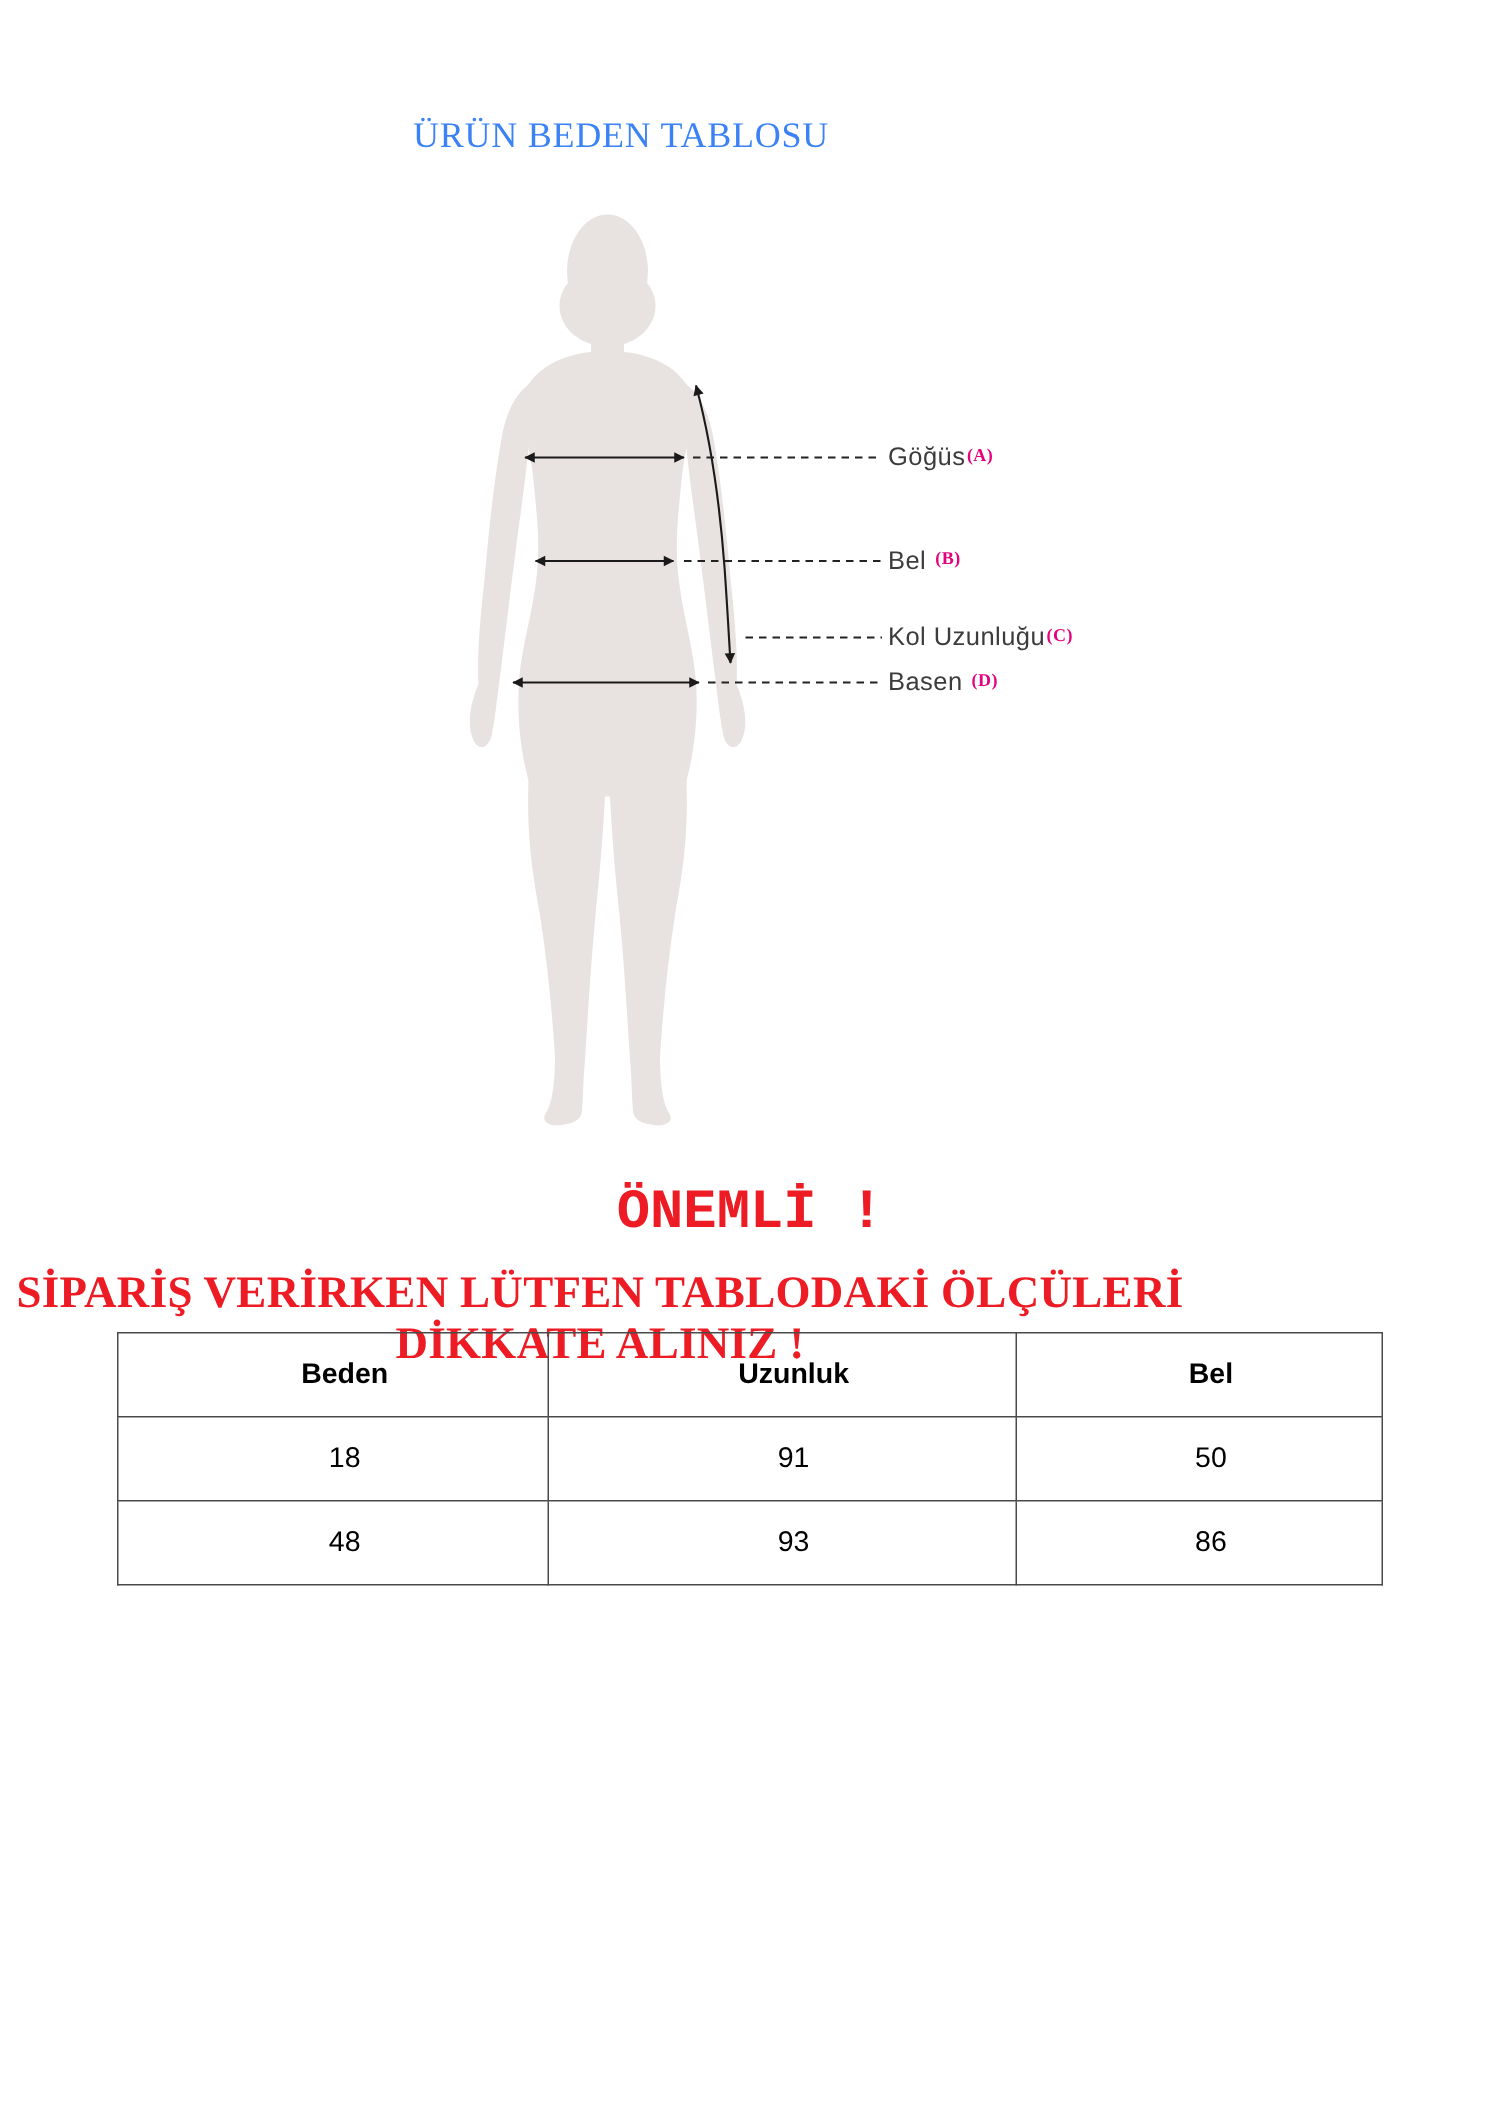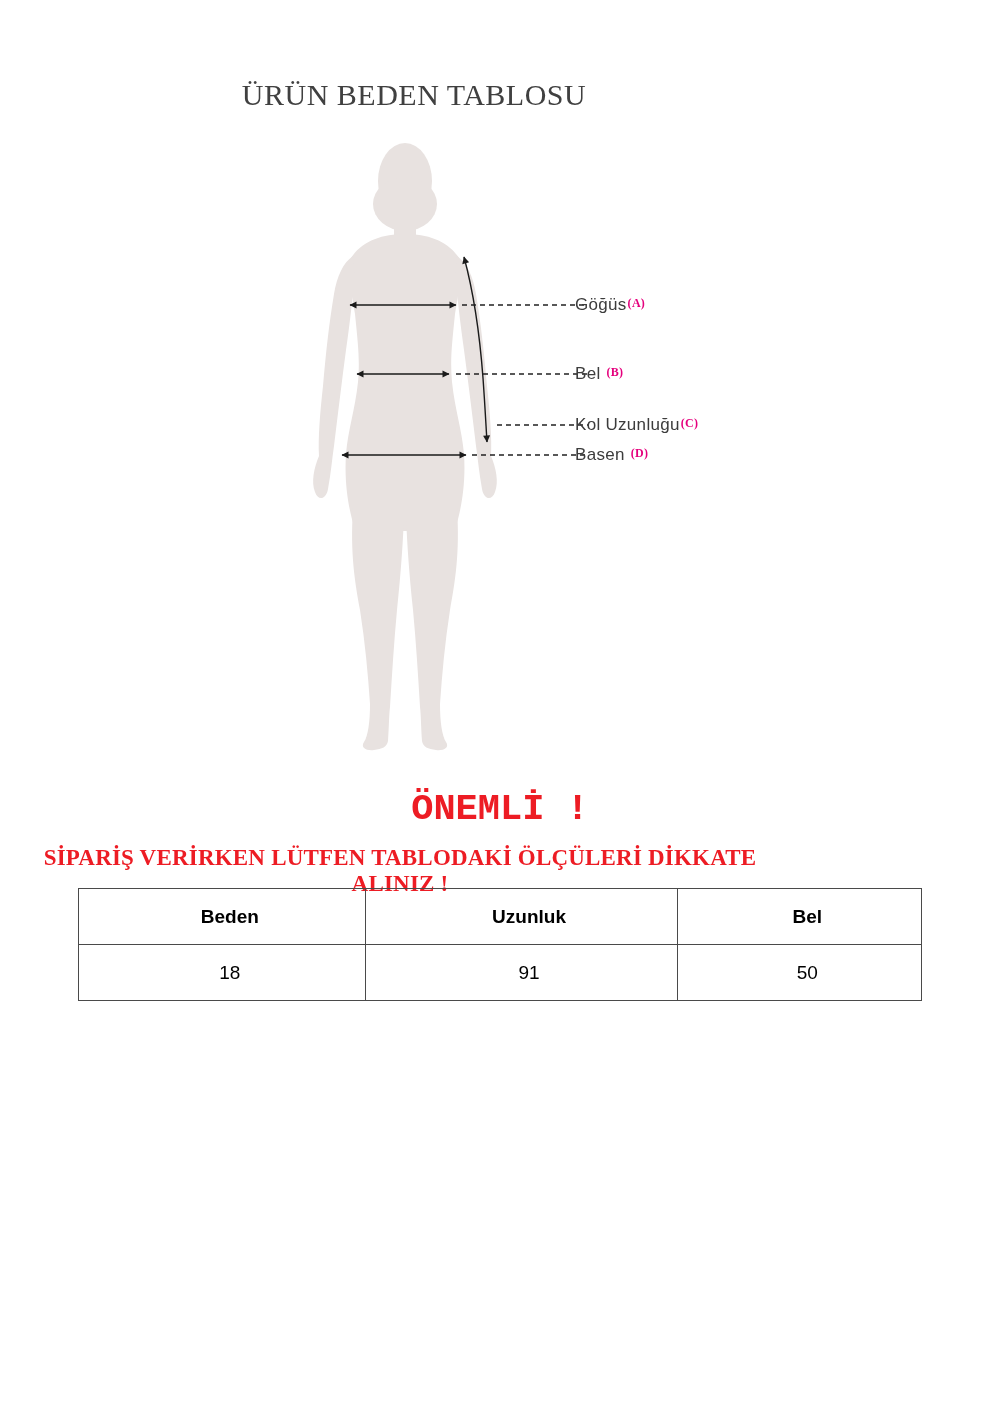--- a/index.html
+++ b/index.html
@@ -7,44 +7,44 @@
   body {
     background:#ffffff;
     font-family:"Liberation Sans", sans-serif;
     position:relative;
     overflow:hidden;
   }
   .page-title {
     position:absolute; top:78px; left:0; width:828px;
     text-align:center;
     font-family:"Liberation Serif", serif;
-    font-size:30px; font-weight:500; color:#404040;
+    font-size:24px; font-weight:500; color:#3b82f6;
     letter-spacing:0.5px;
   }
   .figure-svg { position:absolute; top:0; left:0; }
   .m-label {
-    position:absolute; left:575px; transform:translateY(-50%);
+    position:absolute; left:592px; transform:translateY(-50%);
     font-size:17px; color:#3c3c3c; white-space:nowrap; letter-spacing:0.3px;
   }
   .m-label .letter {
     font-family:"Liberation Serif", serif;
     font-size:12px; font-weight:bold; color:#e5007d;
     position:relative; top:-3px; margin-left:1px;
   }
   .notice-heading {
     position:absolute; top:788px; left:0; width:1000px;
     text-align:center;
     font-family:Liberation Mono, monospace;
     font-weight:bold; font-size:37px; color:#ed1c24;
   }
   .notice-warning {
     position:absolute; top:845px; left:0; width:800px;
     text-align:center;
     font-family:"Liberation Serif", serif;
-    font-weight:bold; font-size:23px; color:#ed1c24;
+    font-weight:bold; font-size:30px; color:#ed1c24;
     letter-spacing:0.2px;
   }
   .size-table-wrap { position:absolute; top:888px; left:78px; width:844px; }
   table { width:100%; border-collapse:collapse; table-layout:fixed; }
   th, td {
     border:1px solid #4a4a4a;
     height:56px; text-align:center; vertical-align:middle;
     font-size:19px; color:#000;padding-left:16px;
   }
   th { font-weight:bold; }
@@ -156,15 +156,20 @@
         <th>Uzunluk</th>
         <th>Bel</th>
       </tr>
     </thead>
     <tbody>
         <tr>
           <td>18</td>
           <td>91</td>
           <td>50</td>
         </tr>
+        <tr>
+          <td>48</td>
+          <td>93</td>
+          <td>86</td>
+        </tr>
       </tbody>
   </table>
 </div>
 
 </body></html>

